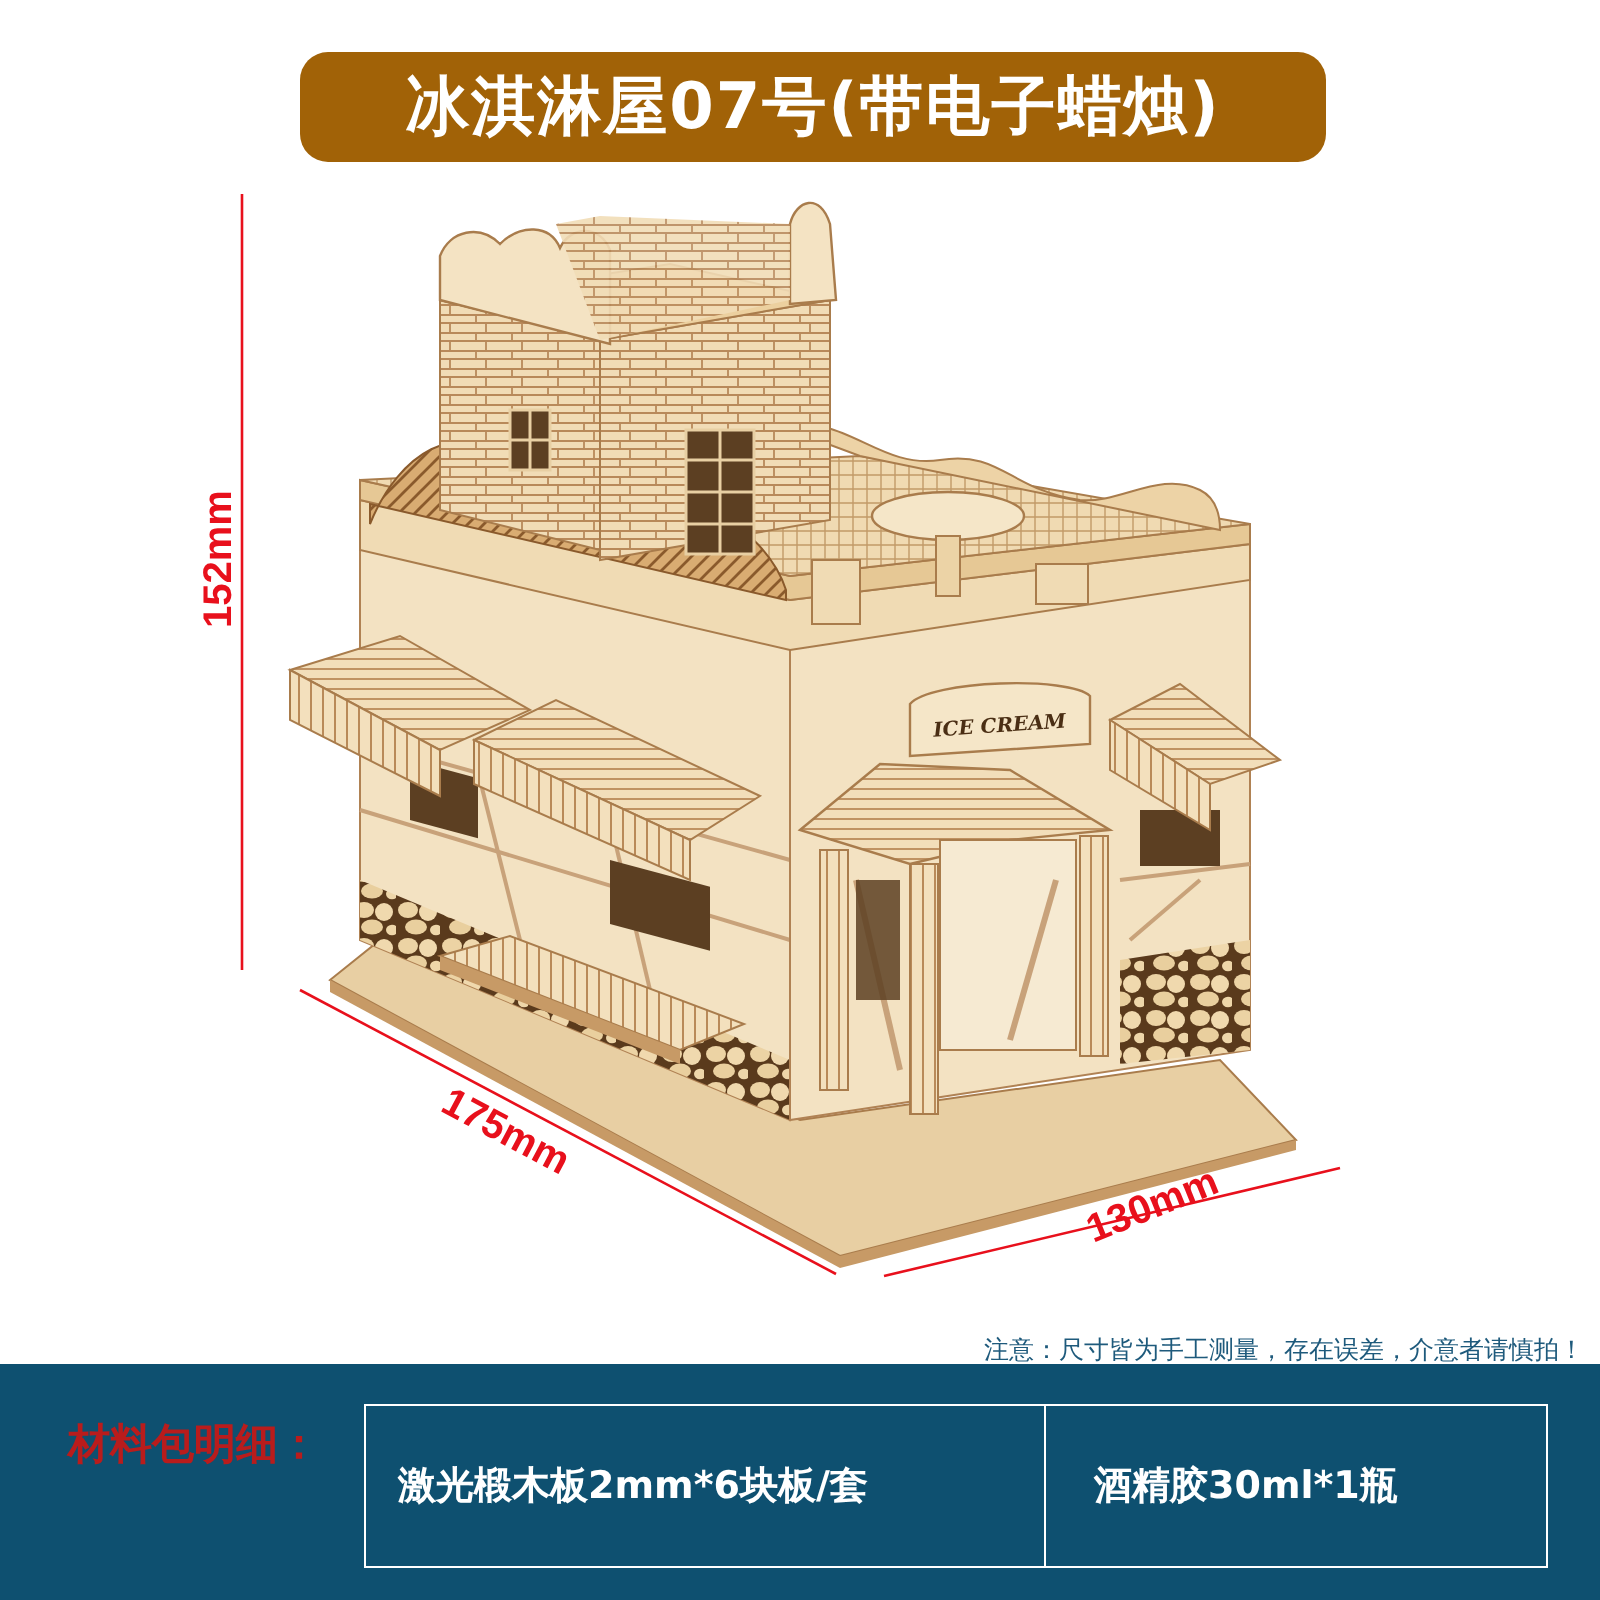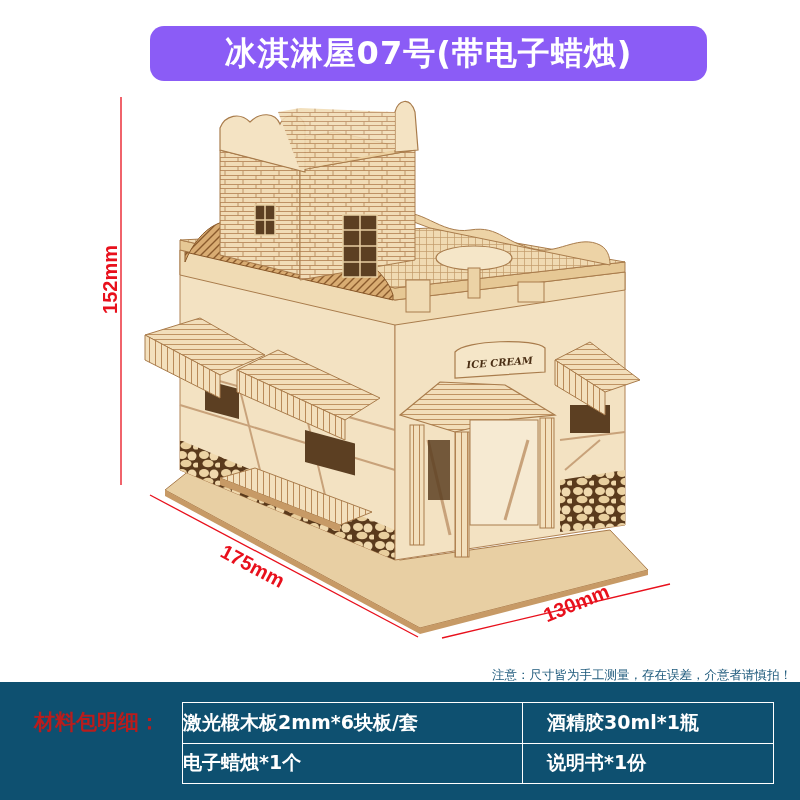--- a/index.html
+++ b/index.html
@@ -1,21 +1,21 @@
 <!DOCTYPE html>
 <html><head>
   <meta charset="utf-8">
   <style>
     * { box-sizing: border-box; margin: 0; padding: 0; }
     html, body { width: 800px; height: 800px; background: #ffffff; overflow: hidden; }
     body { position: relative; font-family: "DejaVu Sans", "Liberation Sans", sans-serif; }
 
     .title-bar {
-      position: absolute; left: 150px; top: 26px; width: 557px; height: 55px;
-      background: #8b5cf6; border-radius: 14px;
+      position: absolute; left: 150px; top: 26px; width: 513px; height: 55px;
+      background: #a16207; border-radius: 14px;
       display: flex; align-items: center; justify-content: center;
     }
     .title-text {
       color: #ffffff; font-size: 32px; font-weight: bold; letter-spacing: 1px;
       white-space: nowrap;
     }
 
     .scene { position: absolute; left: 0; top: 0; width: 800px; height: 680px; }
 
     .dim-label {
@@ -38,21 +38,21 @@
     .materials-label {
       position: absolute; left: 34px; top: 708px;
       color: #b91c1c; font-size: 21px; font-weight: bold; white-space: nowrap;
     }
     .materials-table {
       position: absolute; left: 182px; top: 702px; width: 592px; height: 82px;
       border: 1.5px solid #ffffff; border-collapse: collapse;
     }
     .materials-table td {
       border: 1.5px solid #ffffff; color: #ffffff; font-weight: bold;
-      font-size: 19px; height: 40px; white-space: nowrap;
+      font-size: 19px; height: 40px; padding-left: 16px; white-space: nowrap;
       vertical-align: middle;
     }
     .materials-table td.c1 { width: 340px; }
     .materials-table td.c2 { padding-left: 24px; }
   </style>
 </head>
 <body>
 
 <div class="title-bar">
   <span class="title-text">冰淇淋屋07号(带电子蜡烛)</span>
@@ -185,18 +185,14 @@
 <div class="notice">注意：尺寸皆为手工测量，存在误差，介意者请慎拍！</div>
 
 <div class="bottom-band"></div>
 <div class="materials-label">材料包明细：</div>
 <table class="materials-table">
   <tbody>
       <tr>
     <td class="c1">激光椴木板2mm*6块板/套</td>
     <td class="c2">酒精胶30ml*1瓶</td>
   </tr>
-  <tr>
-    <td class="c1">电子蜡烛*1个</td>
-    <td class="c2">说明书*1份</td>
-  </tr>
 </tbody>
   </table>
 
 </body></html>

